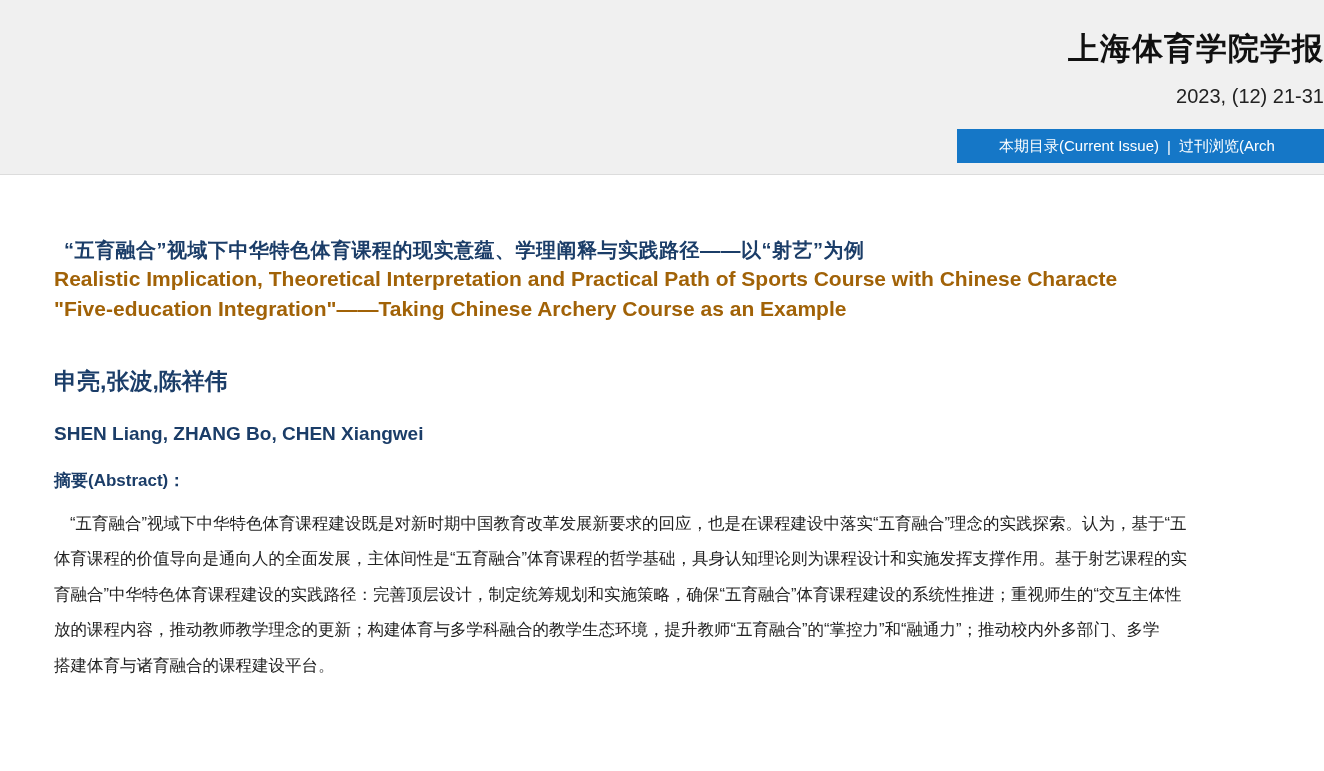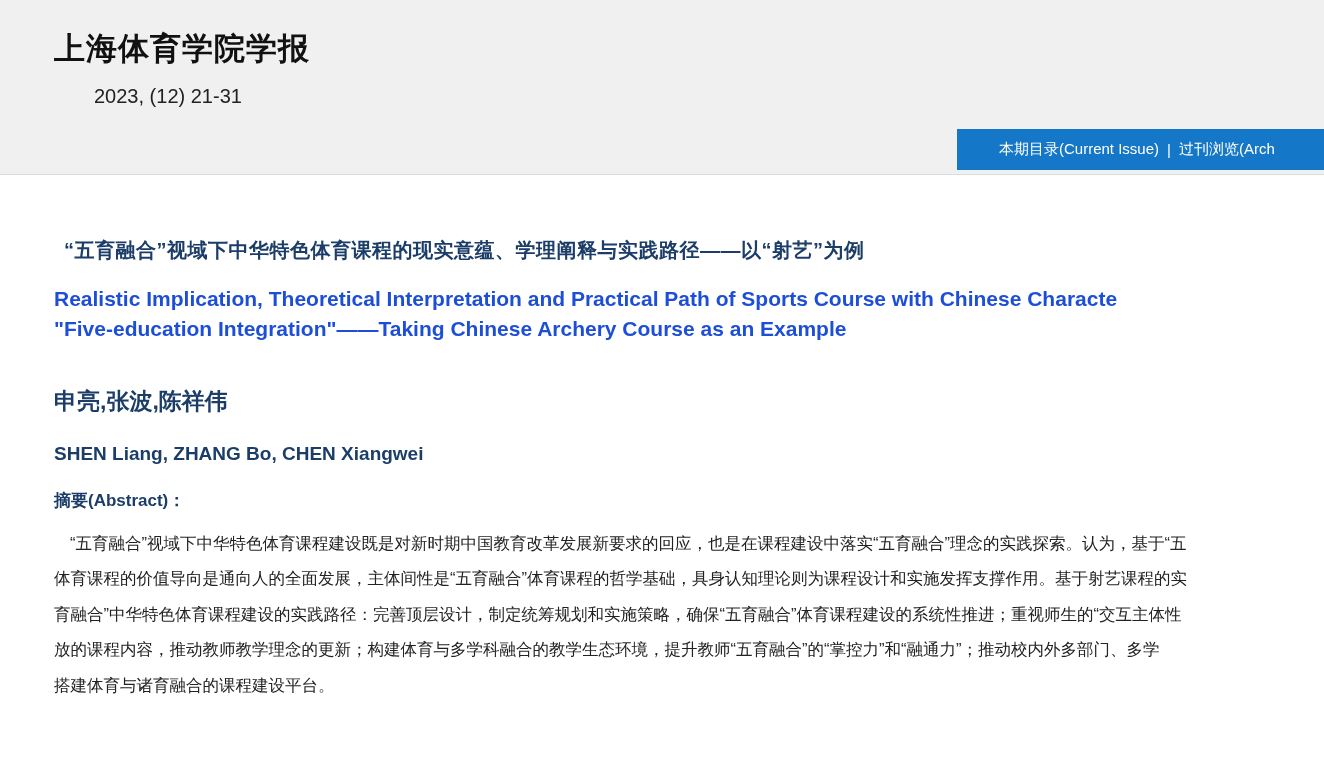--- a/index.html
+++ b/index.html
@@ -20,20 +20,21 @@
   .header {
     position: relative;
     height: 175px;
     background: #f0f0f0;
     border-bottom: 1px solid #dcdcdc;
     box-sizing: border-box;
   }
   .header-inner {
     padding-left: 54px;
     padding-top: 30px;
+    text-align: right;
   }
   .journal-title {
     font-size: 31px;
     font-weight: bold;
     color: #111111;
     letter-spacing: 1px;
     line-height: 1.2;
     margin: 0;
   }
   .issue-line {
@@ -43,21 +44,21 @@
     font-weight: normal;
     margin-left: 40px;
   }
 
   
   .nav-strip {
     position: absolute;
     left: 957px;
     top: 129px;
     right: 0;
-    height: 41px;
+    height: 34px;
     background: #1577c7;
     color: #ffffff;
     display: flex;
     align-items: center;
     white-space: nowrap;
     overflow: hidden;
   }
   .nav-strip .nav-item {
     font-size: 15px;
     color: #ffffff;
@@ -79,24 +80,23 @@
   .title-cn {
     margin-top: 62px;
     font-size: 20px;
     font-weight: bold;
     color: #1b3d68;
     letter-spacing: .5px;
     padding-left: 10px;
     white-space: nowrap;
   }
   .title-en {
-    margin-top: 20px;
     font-size: 21px;
     font-weight: bold;
-    color: #1d4ed8;
+    color: #a16207;
     line-height: 1.42;
     white-space: nowrap;
   }
   .authors-cn {
     margin-top: 42px;
     font-size: 23px;
     font-weight: bold;
     color: #1b3d68;
   }
   .authors-en {

